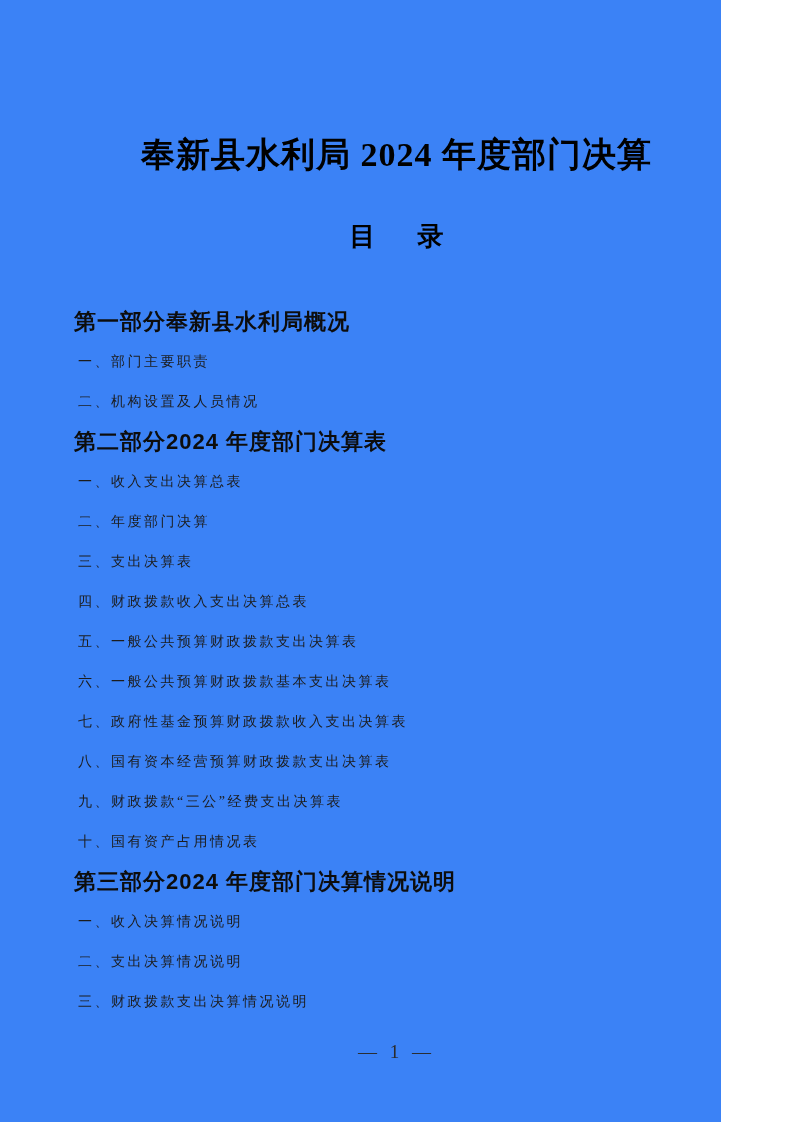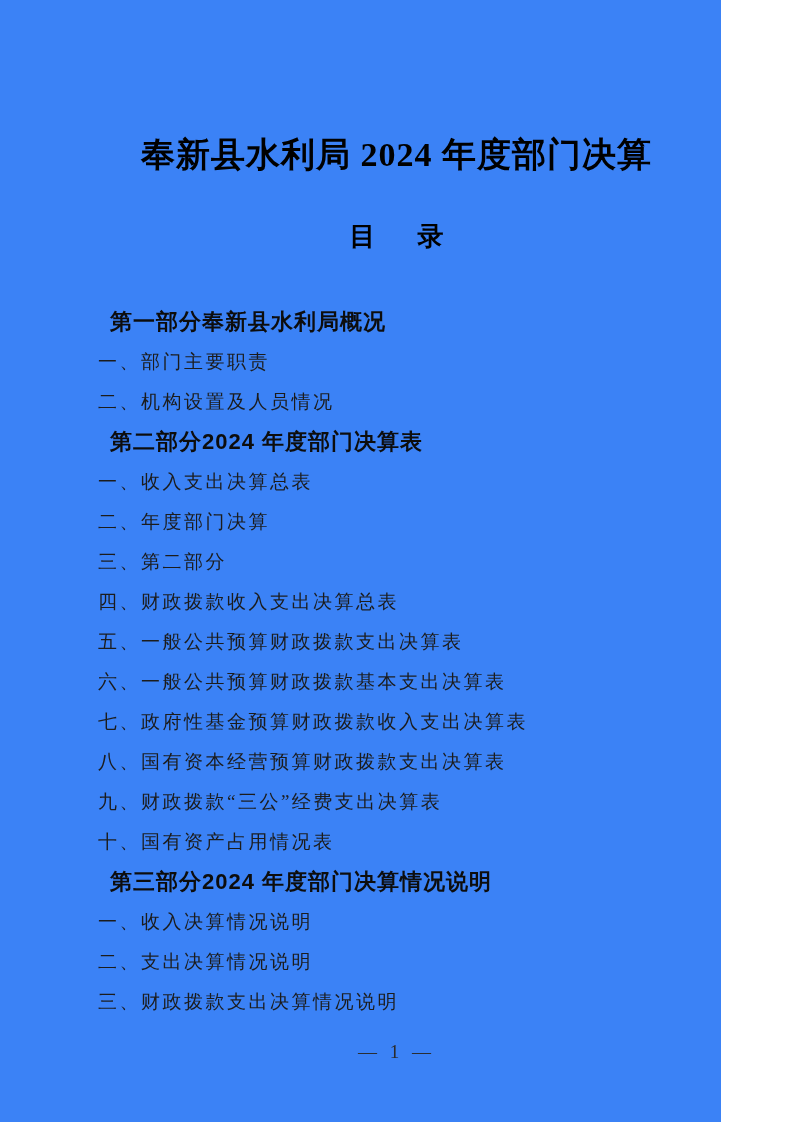--- a/index.html
+++ b/index.html
@@ -51,33 +51,33 @@
     left: 0;
     width: 793px;
   }
   .toc-row {
     height: 40px;
     display: flex;
     align-items: center;
     white-space: nowrap;
   }
   .toc-row.heading {
-    padding-left: 110px;
+    padding-left: 74px;
     font-family: "Liberation Sans", sans-serif;
     font-weight: bold;
     font-size: 22px;
     color: #0d0d0d;
     letter-spacing: 1px;
   }
   .toc-row.heading .sec-title {
   }
   .toc-row.item {
-    padding-left: 98px;
+    padding-left: 78px;
     font-family: "Liberation Serif", serif;
-    font-size: 19px;
+    font-size: 14px;
     letter-spacing: 2.5px;
     color: #1c1c1c;
   }
   .page-footer {
     position: absolute;
     top: 1041px;
     left: 0;
     width: 793px;
     text-align: center;
     font-size: 19px;
@@ -103,21 +103,21 @@
         <span class="sec-title">奉新县水利局概况</span>
       </div>
       <div class="toc-row item">一、部门主要职责</div>
       <div class="toc-row item">二、机构设置及人员情况</div>
       <div class="toc-row heading">
         <span class="sec-num">第二部分</span>
         <span class="sec-title">2024 年度部门决算表</span>
       </div>
       <div class="toc-row item">一、收入支出决算总表</div>
       <div class="toc-row item">二、年度部门决算</div>
-      <div class="toc-row item">三、第二部分</div>
+      <div class="toc-row item">三、支出决算表</div>
       <div class="toc-row item">四、财政拨款收入支出决算总表</div>
       <div class="toc-row item">五、一般公共预算财政拨款支出决算表</div>
       <div class="toc-row item">六、一般公共预算财政拨款基本支出决算表</div>
       <div class="toc-row item">七、政府性基金预算财政拨款收入支出决算表</div>
       <div class="toc-row item">八、国有资本经营预算财政拨款支出决算表</div>
       <div class="toc-row item">九、财政拨款“三公”经费支出决算表</div>
       <div class="toc-row item">十、国有资产占用情况表</div>
       <div class="toc-row heading">
         <span class="sec-num">第三部分</span>
         <span class="sec-title">2024 年度部门决算情况说明</span>

